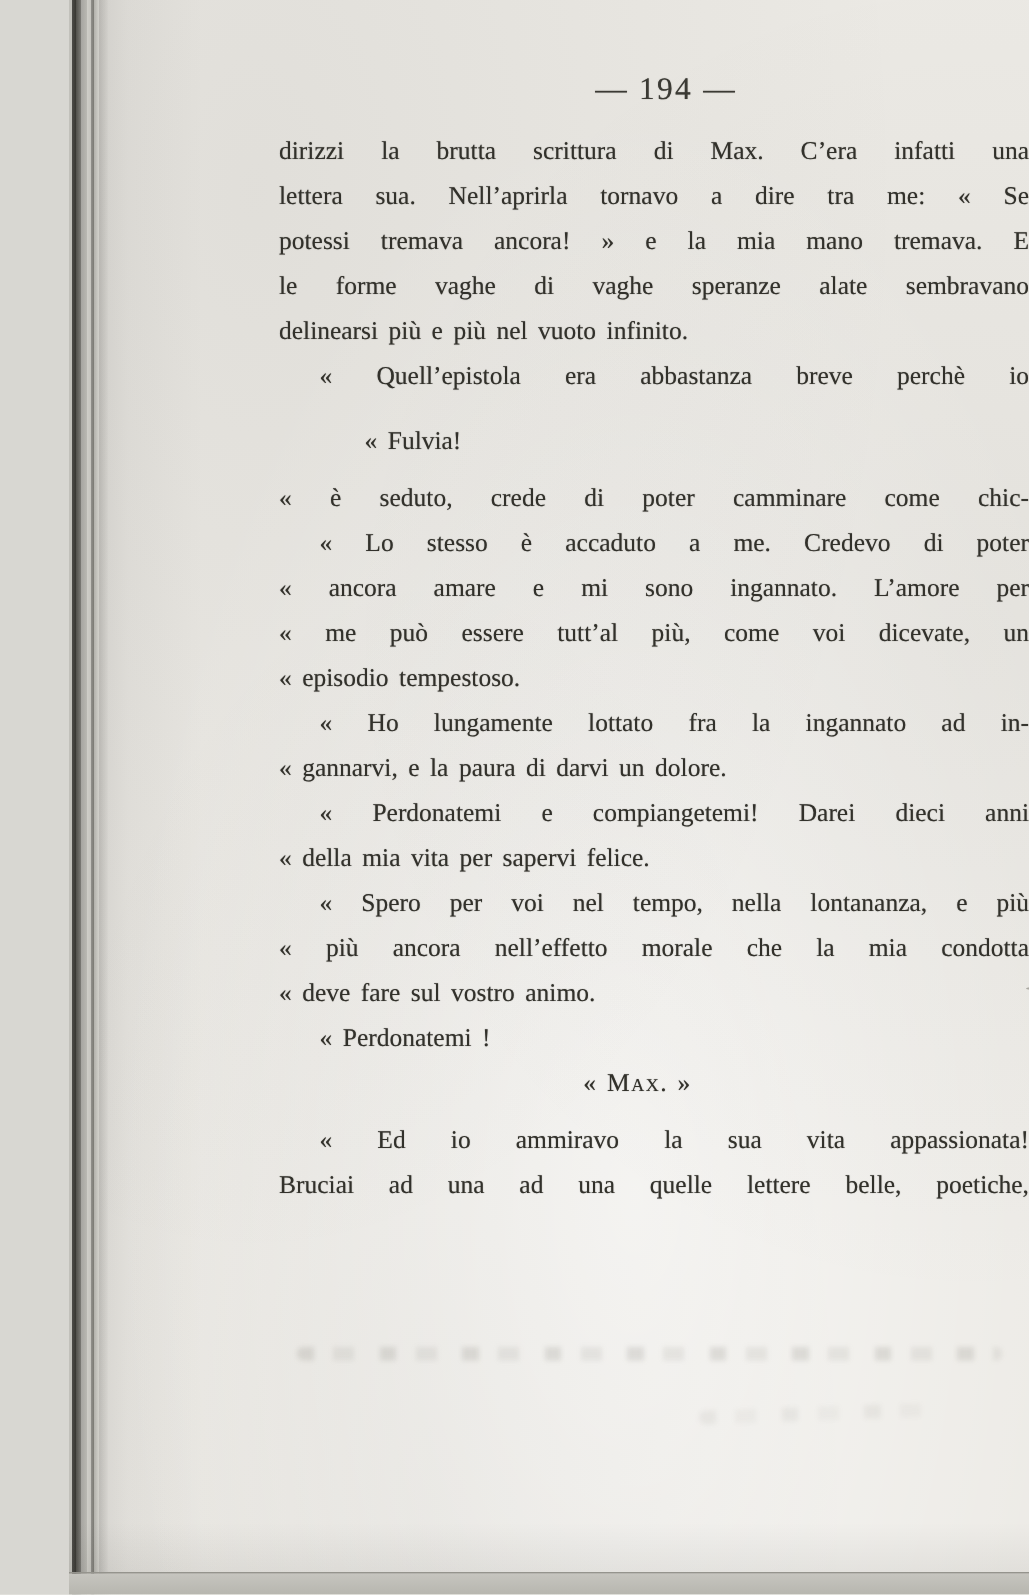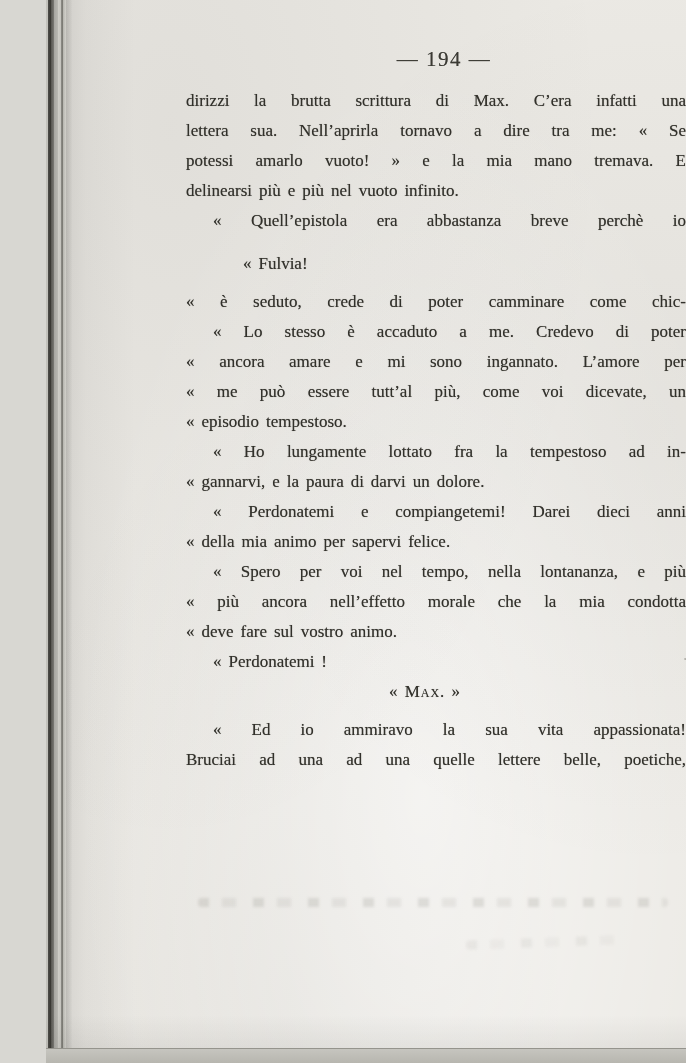--- a/index.html
+++ b/index.html
@@ -90,33 +90,34 @@
 
 <div class="scan">
   <div class="binding"></div>
 
   <div class="header">— 194 —</div>
 
   <div class="textblock">
 
   <div class="line j">dirizzi la brutta scrittura di Max. C’era infatti una</div>
       <div class="line j">lettera sua. Nell’aprirla tornavo a dire tra me: « Se</div>
-      <div class="line j">potessi amarlo vuoto! » e la mia mano tremava. E</div>
+      <div class="line j">potessi tremava ancora! » e la mia mano tremava. E</div>
+      <div class="line j">le forme vaghe di vaghe speranze alate sembravano</div>
       <div class="line l">delinearsi più e più nel vuoto infinito.</div>
       <div class="line j first">« Quell’epistola era abbastanza breve perchè io</div>
       <div class="line l salute">« Fulvia!</div>
       <div class="line j">« è seduto, crede di poter camminare come chic-</div>
       <div class="line j first">« Lo stesso è accaduto a me. Credevo di poter</div>
       <div class="line j">« ancora amare e mi sono ingannato. L’amore per</div>
       <div class="line j">« me può essere tutt’al più, come voi dicevate, un</div>
       <div class="line l">« episodio tempestoso.</div>
-      <div class="line j first">« Ho lungamente lottato fra la tempestoso ad in-</div>
+      <div class="line j first">« Ho lungamente lottato fra la ingannato ad in-</div>
       <div class="line l">« gannarvi, e la paura di darvi un dolore.</div>
       <div class="line j first">« Perdonatemi e compiangetemi! Darei dieci anni</div>
-      <div class="line l">« della mia animo per sapervi felice.</div>
+      <div class="line l">« della mia vita per sapervi felice.</div>
       <div class="line j first">« Spero per voi nel tempo, nella lontananza, e più</div>
       <div class="line j">« più ancora nell’effetto morale che la mia condotta</div>
       <div class="line l">« deve fare sul vostro animo.</div>
       <div class="line l first">« Perdonatemi !</div>
       <div class="line sig">« Max. »</div>
       <div class="line j first sp">« Ed io ammiravo la sua vita appassionata!</div>
       <div class="line j">Bruciai ad una ad una quelle lettere belle, poetiche,</div>
     </div>
 
   <div class="ghost ghost-1"></div>

